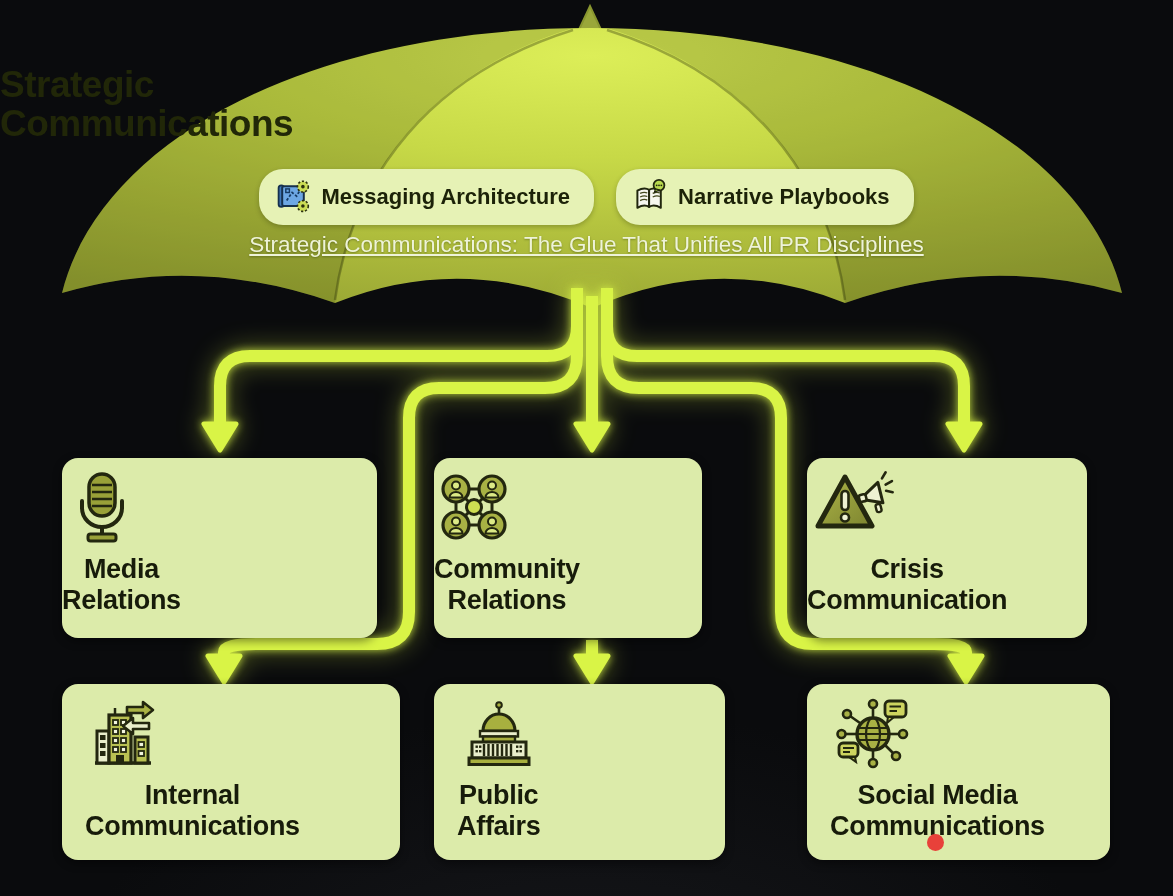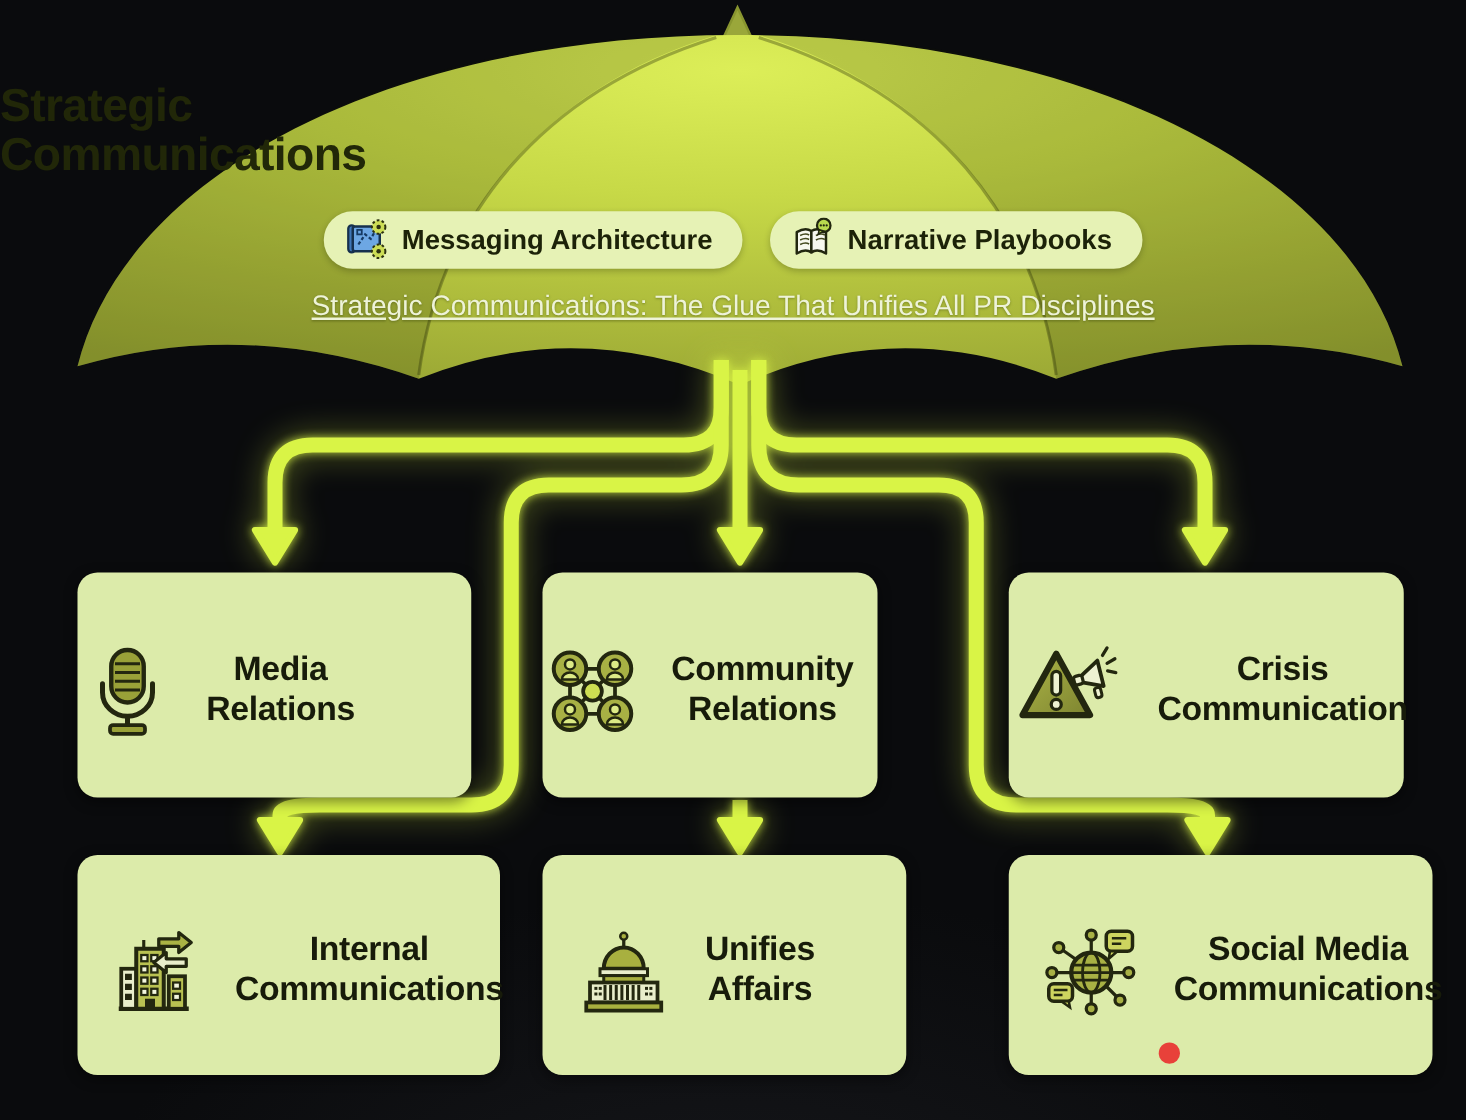--- a/index.html
+++ b/index.html
@@ -13,49 +13,48 @@
   .u-title{
     position:absolute;top:66px;left:0;width:942px;
     font-size:37px;font-weight:800;letter-spacing:-0.5px;line-height:1.05;
     color:#212708;white-space:pre-line;z-index:3;
   }
   .badges{
     position:absolute;top:169px;left:0;width:1173px;display:flex;
     justify-content:center;gap:22px;z-index:3;
   }
   .badge{
-    height:46px;background:#e6f2b5;border-radius:24px;display:flex;
+    height:56px;background:#e6f2b5;border-radius:24px;display:flex;
     align-items:center;gap:10px;padding:0 24px 0 16px;
     box-shadow:0 2px 5px rgba(20,25,0,.25);
   }
   .badge .lbl{font-size:22px;font-weight:700;color:#1c2208;}
   .subtitle{
     position:absolute;top:232px;left:0;width:1173px;text-align:center;
     font-size:22.5px;font-weight:500;color:#eef3d8;z-index:3;
     text-shadow:0 1px 2px rgba(40,50,0,.4);
     text-decoration:underline;
   }
   
   .arrows{z-index:2;pointer-events:none;
     filter:drop-shadow(0 0 4px rgba(217,244,70,.85)) drop-shadow(0 0 13px rgba(217,244,70,.40));
   }
   
   .card{
     position:absolute;background:#dcebaa;border-radius:16px;z-index:4;
-    display:flex;flex-direction:row;align-items:center;
+    display:flex;flex-direction:column;align-items:flex-start;
     box-shadow:0 3px 10px rgba(0,0,0,.45);
-    gap:23px;
   }
   .card .icon{margin-top:9px;height:80px;display:flex;align-items:center;justify-content:center;}
   .card .lbl{
     margin-top:7px;text-align:center;font-size:27px;font-weight:800;
     line-height:1.16;color:#171b0a;white-space:pre-line;letter-spacing:-0.3px;
   }
   .r1{top:458px;height:180px;} .r2{top:684px;height:176px;padding-left:23px;}
-  .c1{left:62px;width:315px;} .c2{left:434px;width:268px;} .c3{left:807px;width:316px;}
+  .c1{left:62px;width:315px;} .c2{left:434px;width:268px;} .c3{left:807px;width:280px;}
   
   .watermark{
     position:absolute;left:918px;top:836px;z-index:6;display:flex;align-items:baseline;
     font-size:40px;font-weight:800;letter-spacing:-1.5px;color:#101014;line-height:40px;
   }
   .watermark .dot{
     display:inline-block;width:17px;height:17px;border-radius:50%;
     background:#e8413a;margin-left:9px;transform:translateY(-2px);
   }
 </style>
@@ -291,21 +290,21 @@
           <rect x="18.5" y="57" width="2.4" height="2.4"></rect>
             <rect x="22" y="57" width="2.4" height="2.4"></rect>
           <rect x="59" y="52.5" width="2.4" height="2.4"></rect>
             <rect x="62.5" y="52.5" width="2.4" height="2.4"></rect>
           <rect x="59" y="57" width="2.4" height="2.4"></rect>
             <rect x="62.5" y="57" width="2.4" height="2.4"></rect>
         </g>
         <rect x="12" y="65" width="60" height="6.5" fill="#a8b03f" stroke="#23270f" stroke-width="3"></rect>
       </svg>
     </div>
-    <div class="lbl">Unifies
+    <div class="lbl">Public
 Affairs</div>
   </div>
 
   <div class="card r2 c3">
     <div class="icon">
       <svg width="86" height="80" viewBox="0 0 86 80">
         <g stroke="#23270f" stroke-width="2.6">
           <line x1="43" y1="24" x2="43" y2="14"></line>
           <line x1="30" y1="30" x2="20" y2="23"></line>
           <line x1="27" y1="41" x2="15" y2="41"></line>

